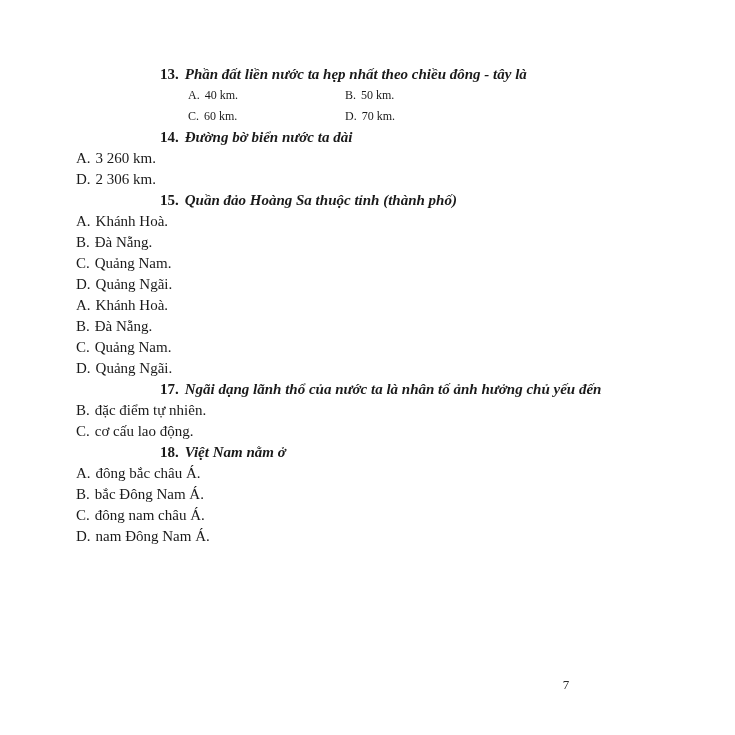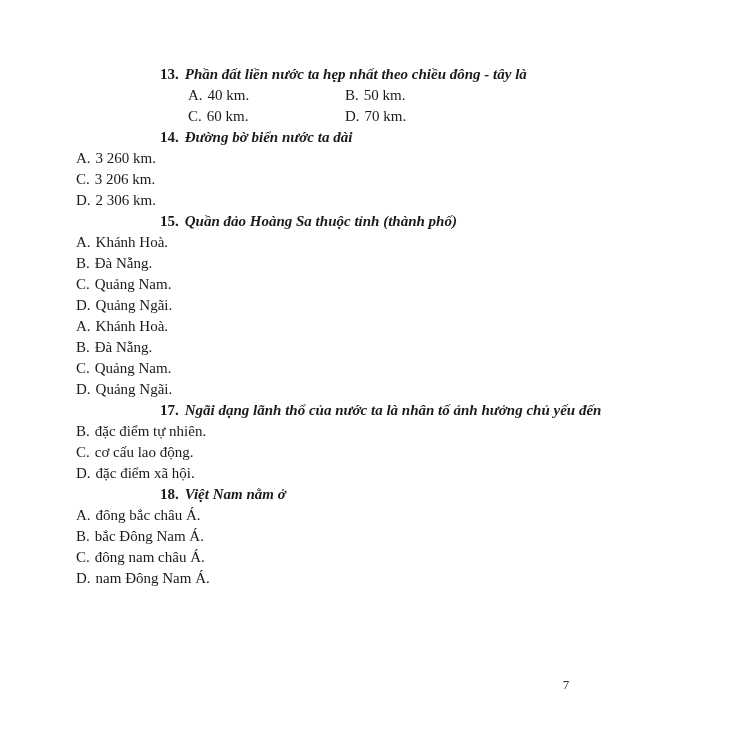--- a/index.html
+++ b/index.html
@@ -34,21 +34,21 @@
   }
   .opt-line {
     padding-left: 76px;
     font-size: 15px;
     line-height: 21px;
     white-space: nowrap;
   }
   .opt-row {
     display: flex;
     padding-left: 188px;
-    font-size: 15px;
+    font-size: 12px;
     line-height: 21px;
     white-space: nowrap;
   }
   .opt-cell-a { width: 157px; }
   .opt-label {
     display: inline-block;
     margin-right: 5px;
   }
   .page-number {
     position: absolute;
@@ -72,41 +72,39 @@
           <span><span class="opt-label">B.</span><span class="opt-text">50 km.</span></span>
         </div>
         <div class="opt-row">
           <span class="opt-cell-a"><span class="opt-label">C.</span><span class="opt-text">60 km.</span></span>
           <span><span class="opt-label">D.</span><span class="opt-text">70 km.</span></span>
         </div>
       </div>
       <div class="question-block">
         <div class="q-head"><span class="q-num">14.</span><span class="q-text">Đường bờ biển nước ta dài</span></div>
         <div class="opt-line"><span><span class="opt-label">A.</span><span class="opt-text">3 260 km.</span></span></div>
-        <div class="opt-line"><span><span class="opt-label">C.</span><span class="opt-text">3 206 km.</span></span></div>
         <div class="opt-line"><span><span class="opt-label">D.</span><span class="opt-text">2 306 km.</span></span></div>
       </div>
       <div class="question-block">
         <div class="q-head"><span class="q-num">15.</span><span class="q-text">Quần đảo Hoàng Sa thuộc tỉnh (thành phố)</span></div>
         <div class="opt-line"><span><span class="opt-label">A.</span><span class="opt-text">Khánh Hoà.</span></span></div>
         <div class="opt-line"><span><span class="opt-label">B.</span><span class="opt-text">Đà Nẵng.</span></span></div>
         <div class="opt-line"><span><span class="opt-label">C.</span><span class="opt-text">Quảng Nam.</span></span></div>
         <div class="opt-line"><span><span class="opt-label">D.</span><span class="opt-text">Quảng Ngãi.</span></span></div>
       </div>
       <div class="question-block">
         <div class="opt-line"><span><span class="opt-label">A.</span><span class="opt-text">Khánh Hoà.</span></span></div>
         <div class="opt-line"><span><span class="opt-label">B.</span><span class="opt-text">Đà Nẵng.</span></span></div>
         <div class="opt-line"><span><span class="opt-label">C.</span><span class="opt-text">Quảng Nam.</span></span></div>
         <div class="opt-line"><span><span class="opt-label">D.</span><span class="opt-text">Quảng Ngãi.</span></span></div>
       </div>
       <div class="question-block">
         <div class="q-head"><span class="q-num">17.</span><span class="q-text">Ngãi dạng lãnh thổ của nước ta là nhân tố ảnh hưởng chủ yếu đến</span></div>
         <div class="opt-line"><span><span class="opt-label">B.</span><span class="opt-text">đặc điểm tự nhiên.</span></span></div>
         <div class="opt-line"><span><span class="opt-label">C.</span><span class="opt-text">cơ cấu lao động.</span></span></div>
-        <div class="opt-line"><span><span class="opt-label">D.</span><span class="opt-text">đặc điểm xã hội.</span></span></div>
       </div>
       <div class="question-block">
         <div class="q-head"><span class="q-num">18.</span><span class="q-text">Việt Nam nằm ở</span></div>
         <div class="opt-line"><span><span class="opt-label">A.</span><span class="opt-text">đông bắc châu Á.</span></span></div>
         <div class="opt-line"><span><span class="opt-label">B.</span><span class="opt-text">bắc Đông Nam Á.</span></span></div>
         <div class="opt-line"><span><span class="opt-label">C.</span><span class="opt-text">đông nam châu Á.</span></span></div>
         <div class="opt-line"><span><span class="opt-label">D.</span><span class="opt-text">nam Đông Nam Á.</span></span></div>
       </div>
     </div>
   <div class="page-number">7</div>

